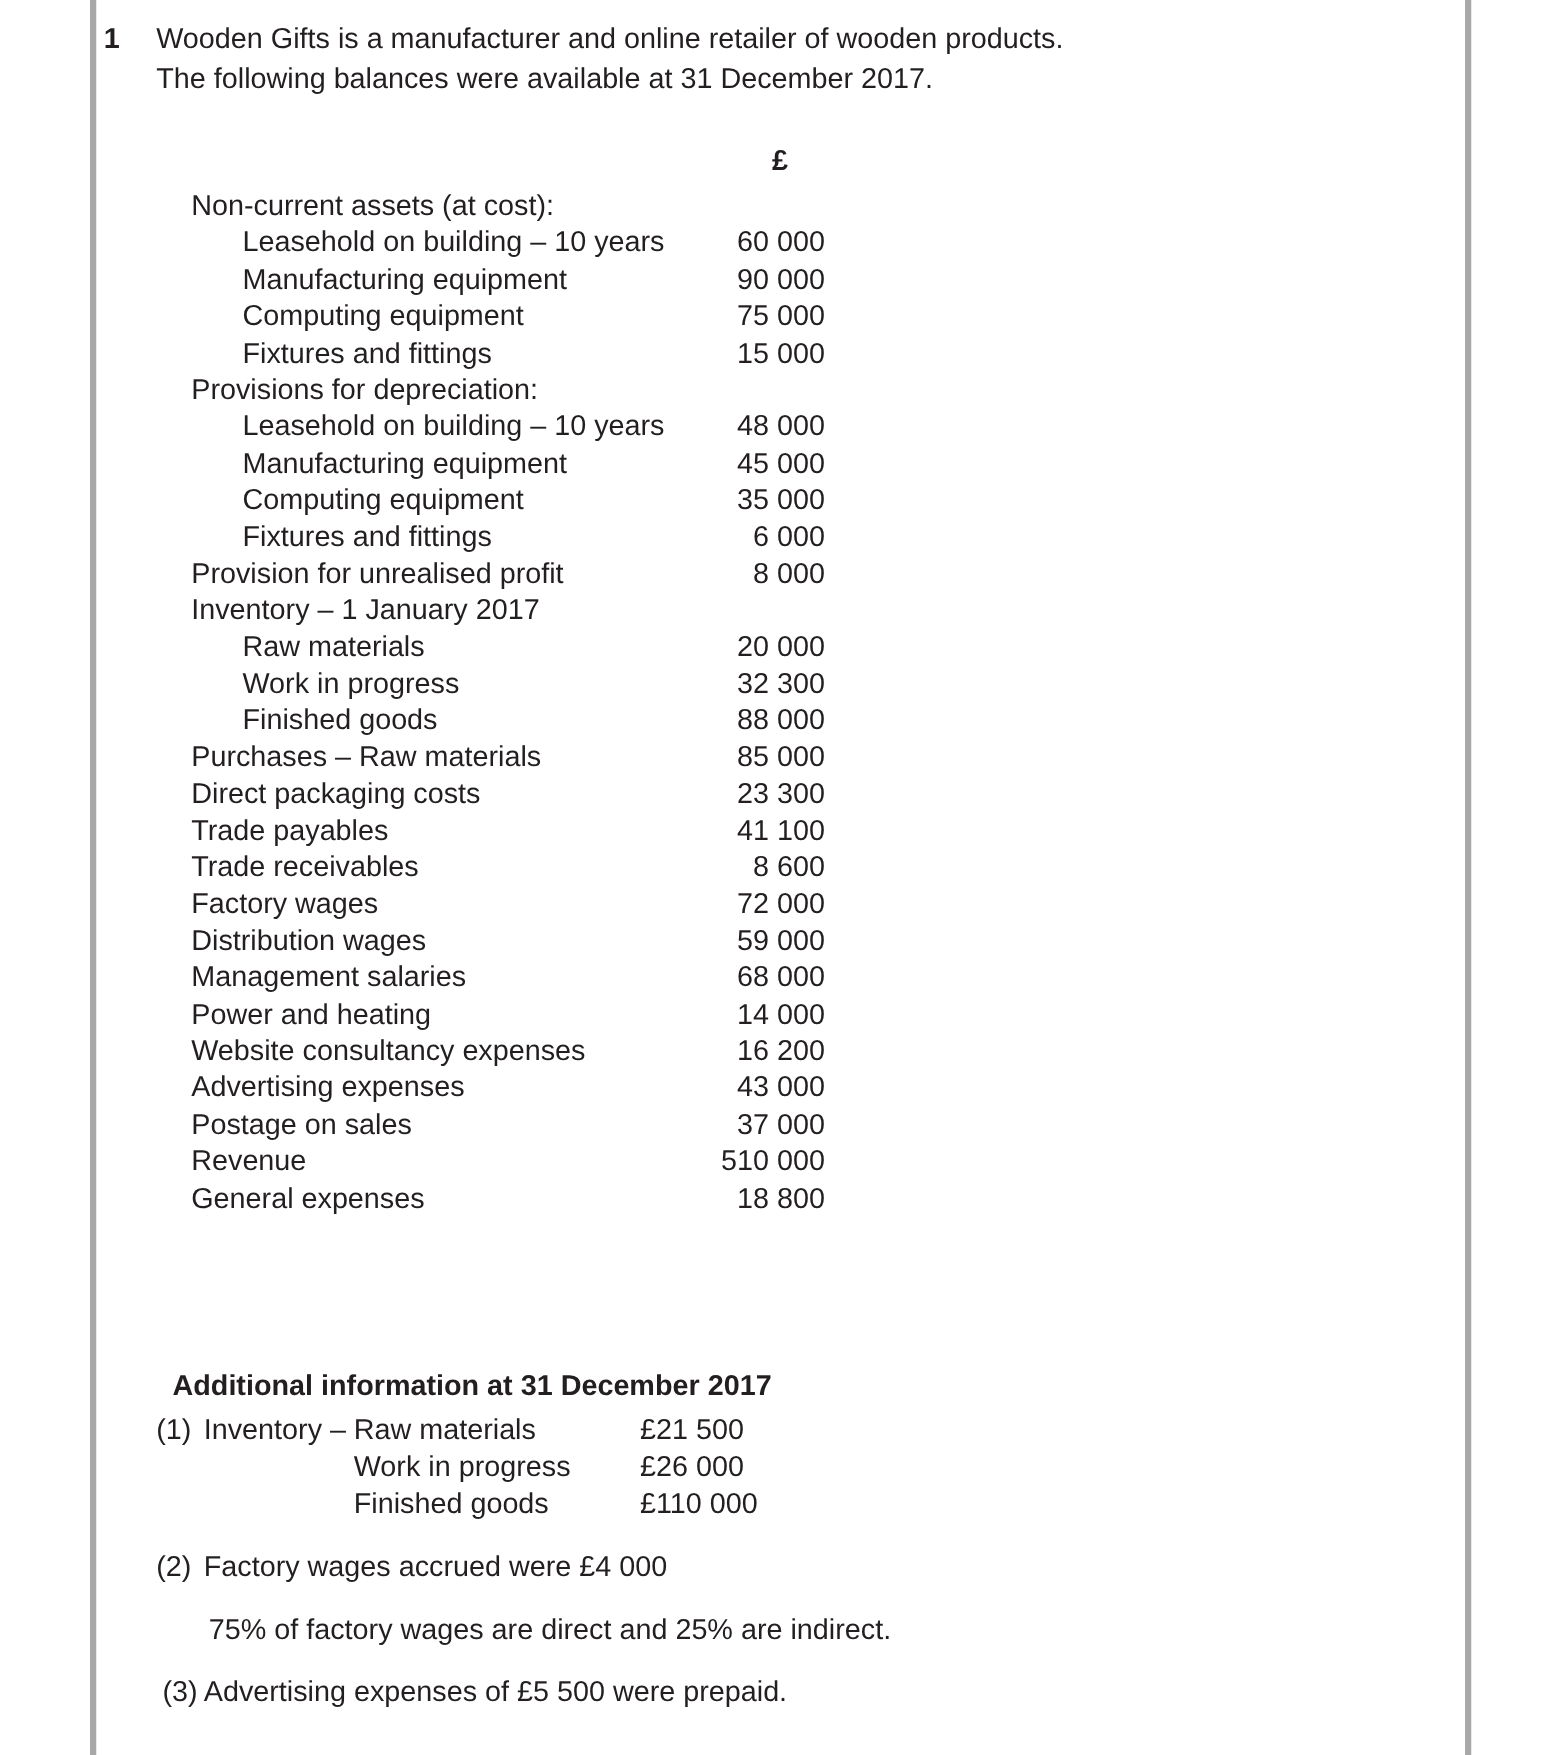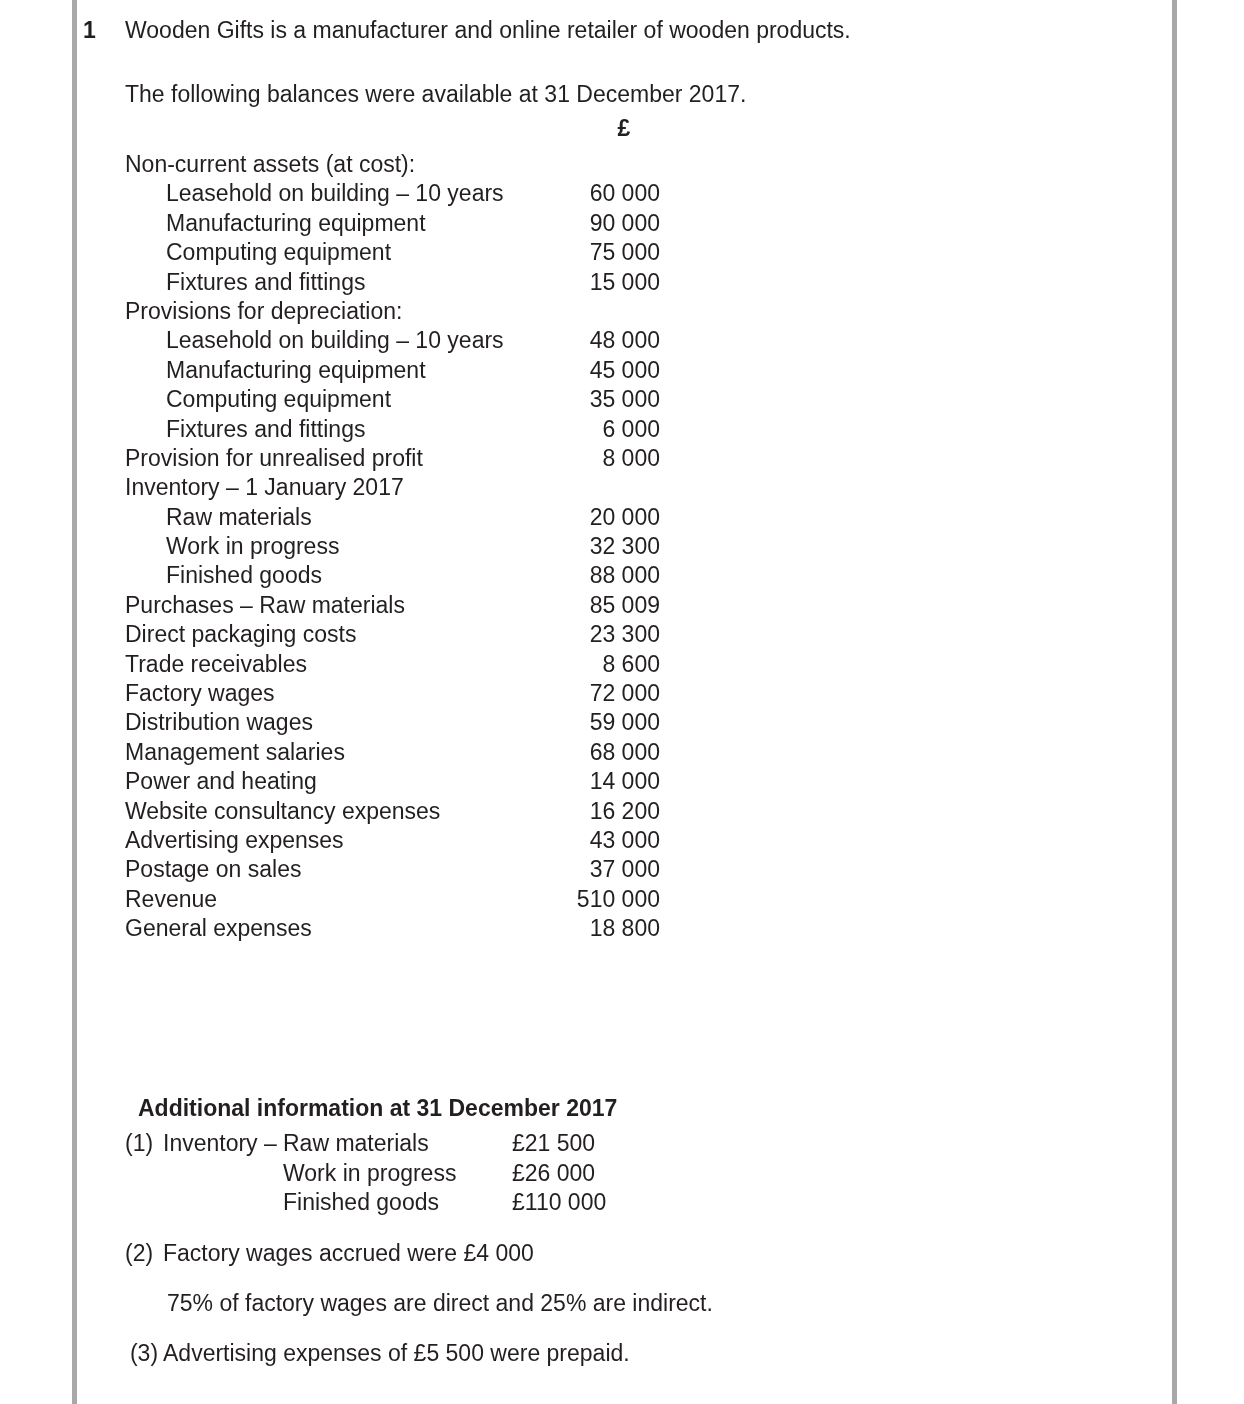--- a/index.html
+++ b/index.html
@@ -34,21 +34,21 @@
     font-weight: bold;
     line-height: 29px;
   }
   .intro {
     position: absolute;
     left: 125px;
     margin: 0;
     line-height: 29px;
   }
   .intro1 { top: 16px; }
-  .intro2 { top: 80px; }
+  .intro2 { top: 48px; }
 
   .pound-header {
     position: absolute;
     left: 574px;
     top: 114px;
     width: 100px;
     text-align: center;
     font-weight: bold;
     line-height: 29px;
   }
@@ -58,20 +58,21 @@
     left: 125px;
     top: 150px;
     width: 535px;
   }
   .brow {
     display: flex;
     justify-content: space-between;
     height: 29.4px;
     line-height: 29.4px;
     white-space: nowrap;
+    margin-left: 28px;
   }
   .blabel.indent { padding-left: 41px; }
   .bvalue { text-align: right; }
 
   .addl-heading {
     position: absolute;
     left: 122px;
     top: 1078px;
     margin: 16px;
     font-size: 23px;
@@ -184,25 +185,29 @@
       <div class="brow">
         <span class="blabel indent">Work in progress</span>
         <span class="bvalue">32 300</span>
       </div>
       <div class="brow">
         <span class="blabel indent">Finished goods</span>
         <span class="bvalue">88 000</span>
       </div>
       <div class="brow">
         <span class="blabel">Purchases – Raw materials</span>
-        <span class="bvalue">85 009</span>
+        <span class="bvalue">85 000</span>
       </div>
       <div class="brow">
         <span class="blabel">Direct packaging costs</span>
         <span class="bvalue">23 300</span>
+      </div>
+      <div class="brow">
+        <span class="blabel">Trade payables</span>
+        <span class="bvalue">41 100</span>
       </div>
       <div class="brow">
         <span class="blabel">Trade receivables</span>
         <span class="bvalue">8 600</span>
       </div>
       <div class="brow">
         <span class="blabel">Factory wages</span>
         <span class="bvalue">72 000</span>
       </div>
       <div class="brow">

